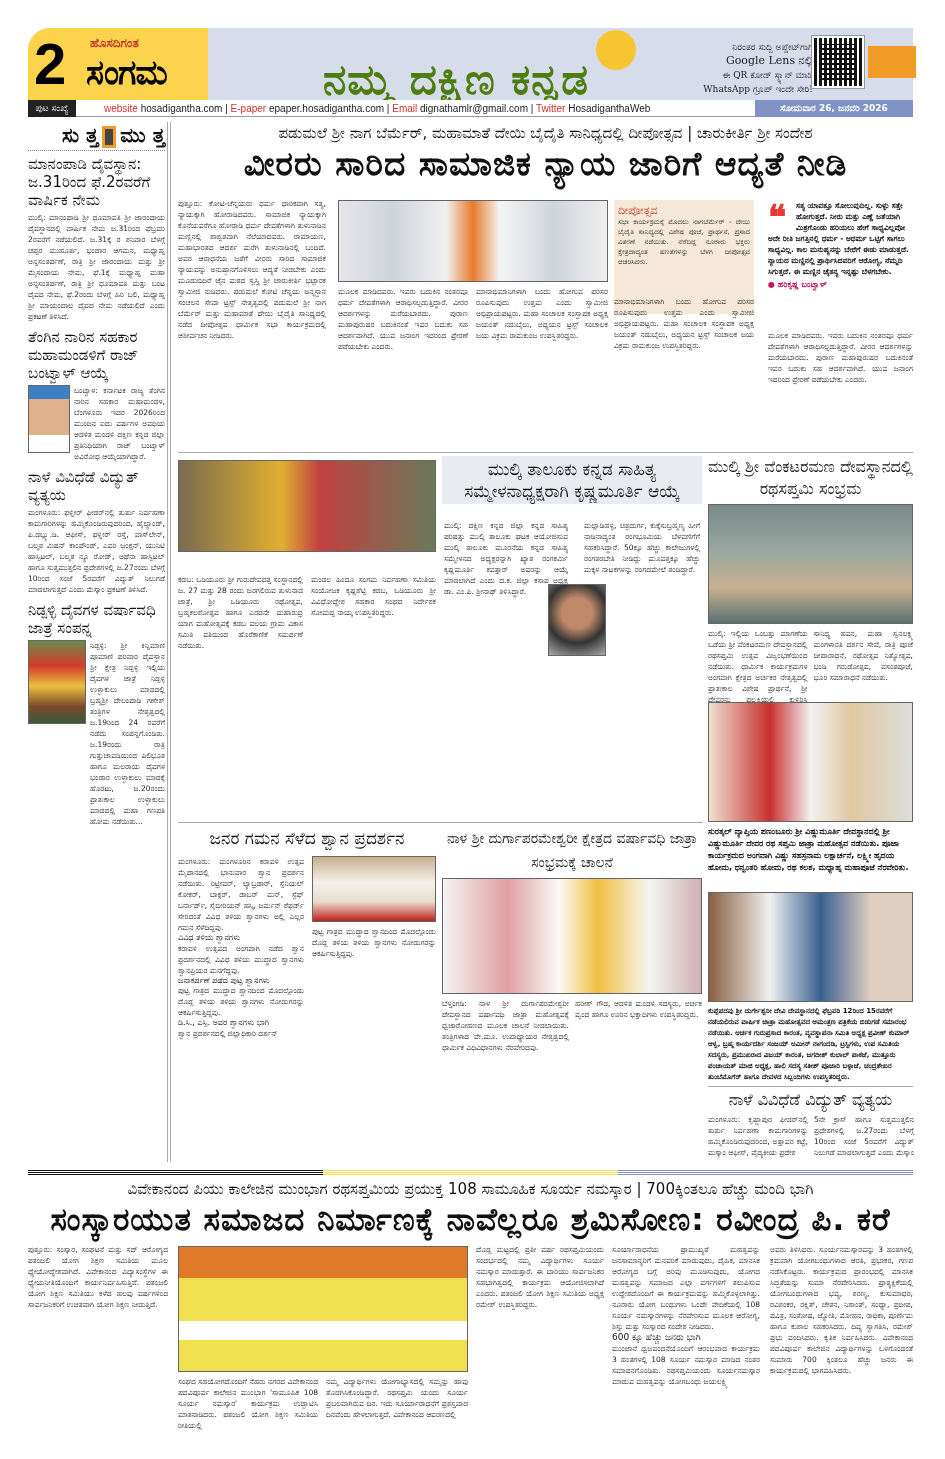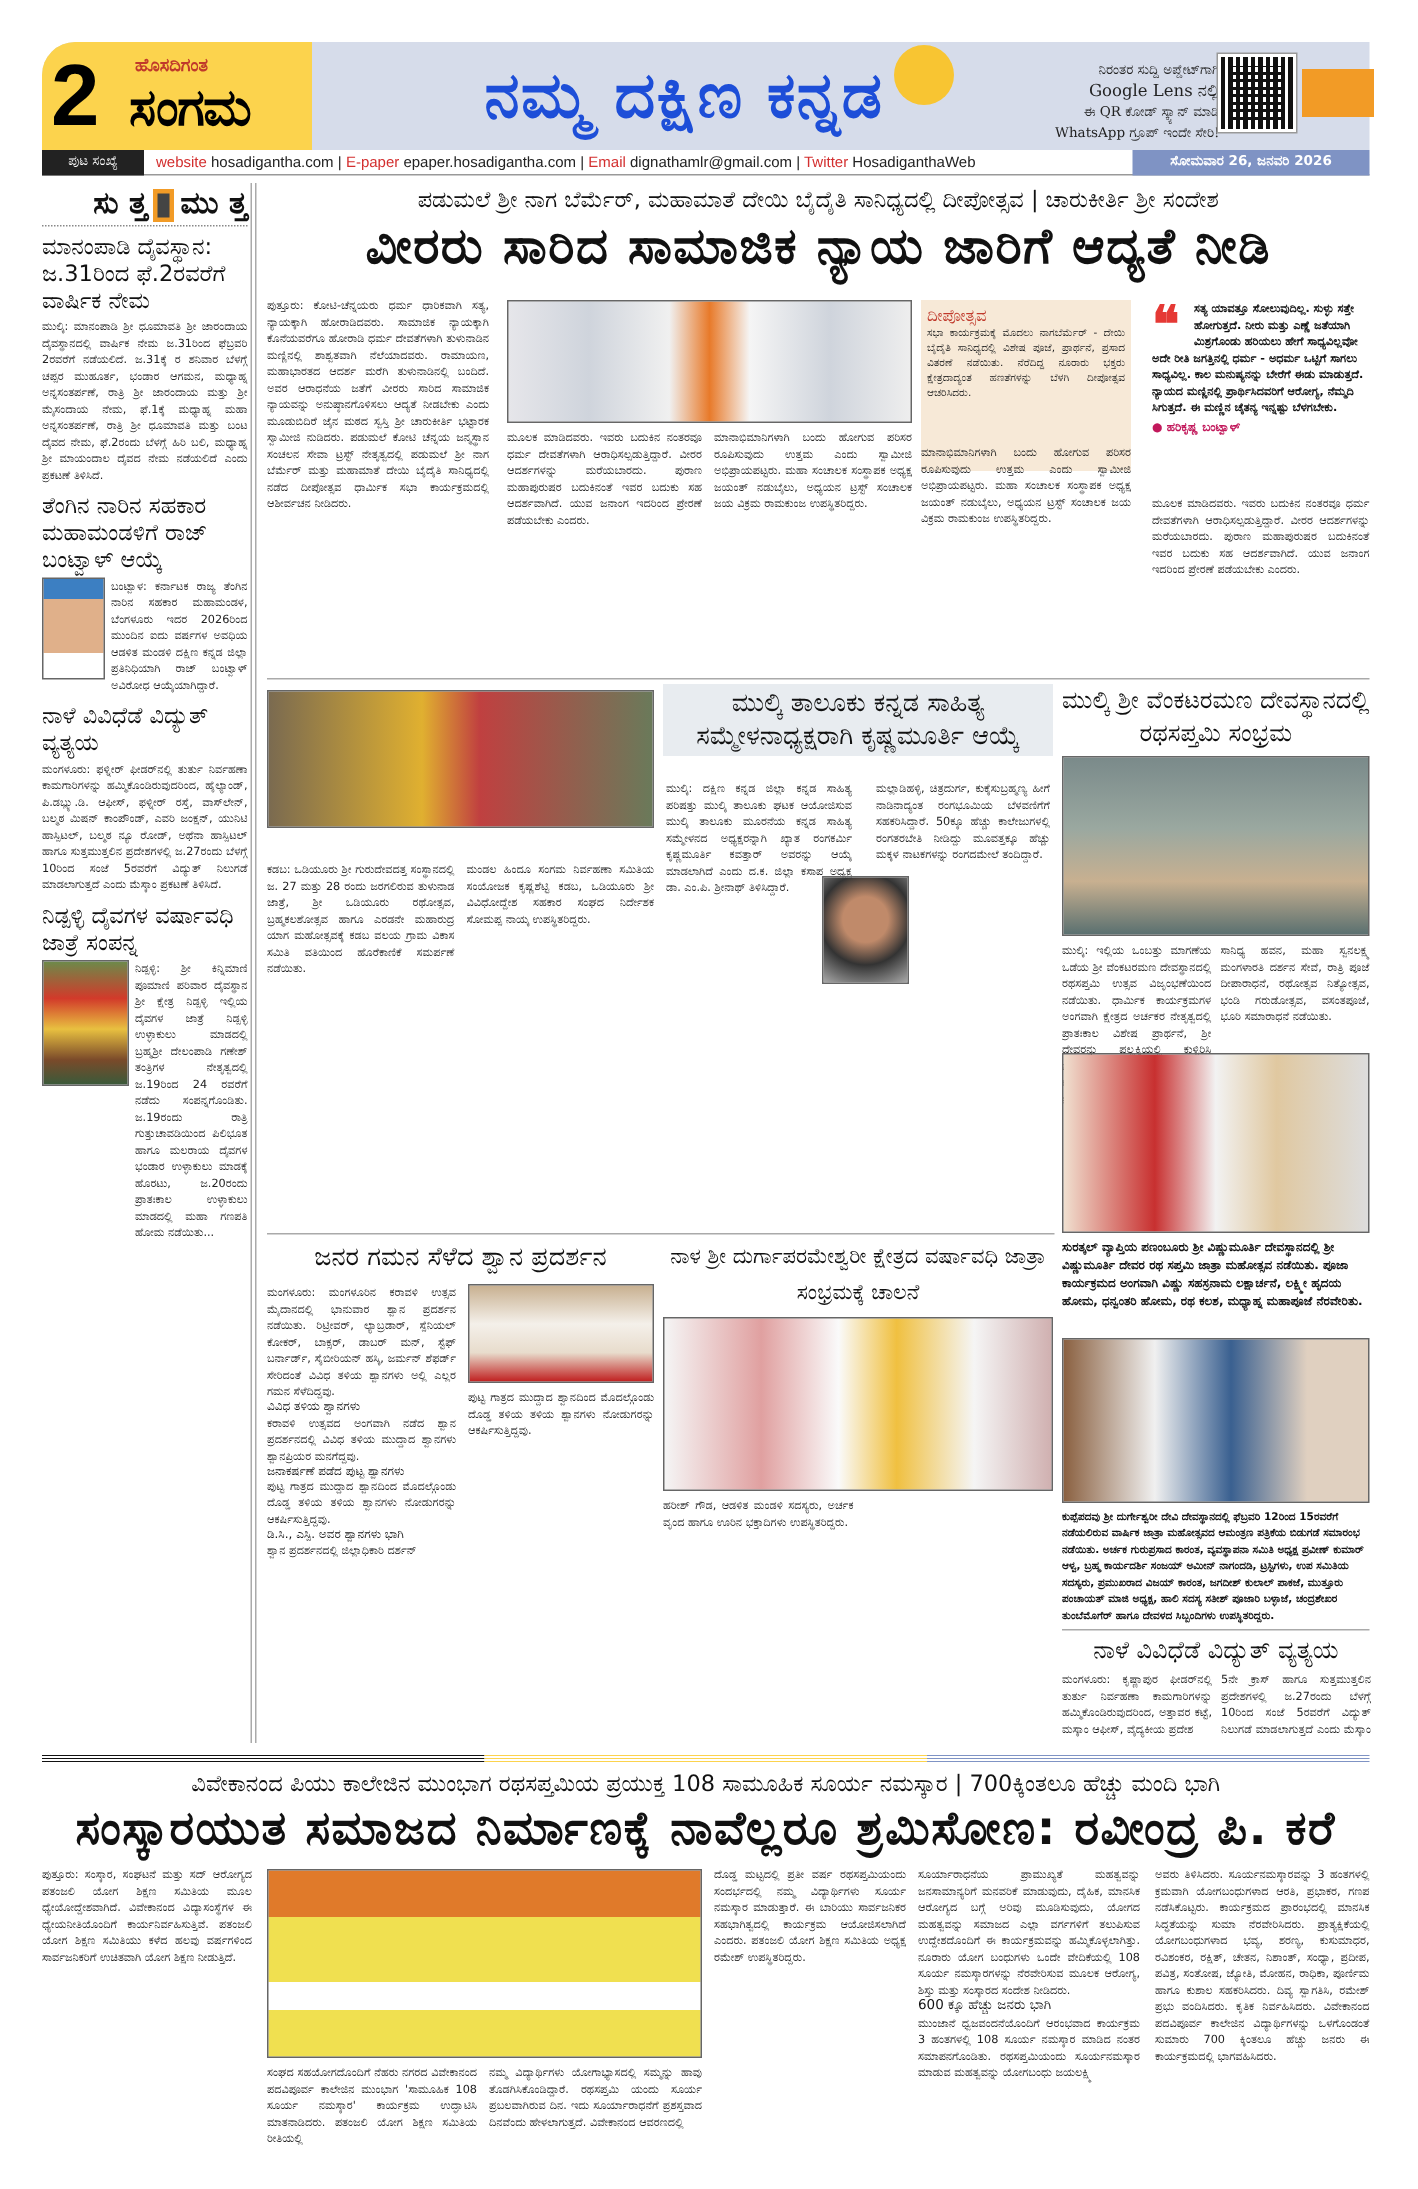--- a/index.html
+++ b/index.html
@@ -4,30 +4,30 @@
 <style>
 *{box-sizing:border-box;margin:0;padding:0}
 body{width:945px;height:1459px;background:#fff;font-family:"DejaVu Sans",sans-serif;color:#111;position:relative;overflow:hidden}
 .abs{position:absolute}
 
 #mast{left:28px;top:28px;width:885px;height:72px;background:#d6dcea;border-radius:22px 0 0 0;overflow:hidden}
 #mast .yellow{left:0;top:0;width:180px;height:72px;background:#fcd34d}
 #mast .pg{left:6px;top:2px;font:bold 58px/68px "Liberation Sans",sans-serif;color:#000}
 #mast .brand-small{left:62px;top:8px;font:bold 12px "DejaVu Sans",sans-serif;color:#c0392b}
 #mast .brand-big{left:58px;top:24px;font:bold 34px/40px "DejaVu Serif",serif;color:#000;letter-spacing:-1px}
-#mast .title{left:295px;top:8px;font:bold 42px/56px "DejaVu Serif",serif;color:#1d4ed8;letter-spacing:1px}
+#mast .title{left:295px;top:24px;font:bold 42px/56px "DejaVu Serif",serif;color:#4d7c0f;letter-spacing:1px}
 #mast .sun{left:568px;top:2px;width:40px;height:40px;border-radius:50%;background:#f8c532}
 #mast .qrtext{left:580px;top:12px;width:205px;text-align:right;font:9px/14px "DejaVu Serif",serif;color:#222}
 #mast .qrtext .gl{font-size:11px}
 #qr{left:812px;top:36px;width:52px;height:52px;background:
  repeating-linear-gradient(90deg,#111 0 3px,#fff 3px 5px),#fff;border:2px solid #fff;outline:1px solid #999}
 #qr:after{content:"";position:absolute;inset:6px;background:repeating-linear-gradient(0deg,#111 0 2px,transparent 2px 5px)}
 #orange{left:868px;top:46px;width:48px;height:32px;background:#f29b26}
 #subbar{left:28px;top:100px;width:885px;height:17px;border-bottom:1px solid #999}
-#subbar .pgtag{left:0;top:0;width:68px;height:17px;background:#222;color:#fff;font:9px/17px "DejaVu Sans",sans-serif;text-align:center}
+#subbar .pgtag{left:0;top:0;width:48px;height:17px;background:#222;color:#fff;font:9px/17px "DejaVu Sans",sans-serif;text-align:center}
 #subbar .links{left:76px;top:0;font:10px/17px "Liberation Sans",sans-serif;color:#222;white-space:nowrap}
 #subbar .links .lbl{color:#d32f2f}
 #subbar .date{left:727px;top:0;width:158px;height:17px;background:#7f93c4;color:#fff;font:bold 9px/17px "DejaVu Sans",sans-serif;text-align:center}
 
 #leftcol{left:28px;top:122px;width:137px;height:1040px}
 .vrule{background:#aaa;width:1px}
 .hd{font-weight:normal;font-family:"DejaVu Sans",sans-serif;color:#111;line-height:1.2}
 .body{font:7.5px/11px "DejaVu Sans",sans-serif;color:#222;text-align:justify}
 .photo{background:linear-gradient(135deg,#7a8a9a,#c8b6a0 40%,#8a6d52 70%,#d9cbb5);border:1px solid #666}
 .cap{font:bold 8px/12px "DejaVu Sans",sans-serif;color:#111}
@@ -159,20 +159,21 @@
   <div class="hd" style="font-size:8px">ಡಿ.ಸಿ., ಎಸ್ಪಿ. ಅವರ ಶ್ವಾನಗಳು ಭಾಗಿ</div>
   <div>ಶ್ವಾನ ಪ್ರದರ್ಶನದಲ್ಲಿ ಜಿಲ್ಲಾಧಿಕಾರಿ ದರ್ಶನ್</div>
 </div>
 <div class="abs photo" style="left:312px;top:856px;width:124px;height:66px;background:linear-gradient(#c8b090,#f4f0ea 40%,#e8dccc 70%,#c02020)"></div>
 <div class="abs body" style="left:312px;top:926px;width:124px;height:230px;overflow:hidden">ಪುಟ್ಟ ಗಾತ್ರದ ಮುದ್ದಾದ ಶ್ವಾನದಿಂದ ಮೊದಲ್ಗೊಂಡು ದೊಡ್ಡ ತಳಿಯ ತಳಿಯ ಶ್ವಾನಗಳು ನೋಡುಗರನ್ನು ಆಕರ್ಷಿಸುತ್ತಿದ್ದವು.</div>
 
 <div class="abs" style="left:442px;top:826px;width:260px">
   <div class="hd" style="font-size:14px;text-align:center;line-height:24px">ನಾಳ ಶ್ರೀ ದುರ್ಗಾಪರಮೇಶ್ವರೀ ಕ್ಷೇತ್ರದ ವರ್ಷಾವಧಿ ಜಾತ್ರಾ ಸಂಭ್ರಮಕ್ಕೆ ಚಾಲನೆ</div>
   <div class="photo" style="height:116px;margin-top:4px;background:linear-gradient(90deg,#f5f5f5,#e0a0a0 25%,#fafafa 45%,#f0c040 60%,#f5f5f5 80%,#d0b0b0)"></div>
   <div style="display:flex;gap:6px;margin-top:4px">
+    <div class="body" style="width:127px;height:176px;overflow:hidden">ಬೆಳ್ತಂಗಡಿ: ನಾಳ ಶ್ರೀ ದುರ್ಗಾಪರಮೇಶ್ವರೀ ದೇವಸ್ಥಾನದ ವರ್ಷಾವಧಿ ಜಾತ್ರಾ ಮಹೋತ್ಸವಕ್ಕೆ ಧ್ವಜಾರೋಹಣದ ಮೂಲಕ ಚಾಲನೆ ನೀಡಲಾಯಿತು. ತಂತ್ರಿಗಳಾದ ವೇ.ಮೂ. ಉಪಾಧ್ಯಾಯರ ನೇತೃತ್ವದಲ್ಲಿ ಧಾರ್ಮಿಕ ವಿಧಿವಿಧಾನಗಳು ನೆರವೇರಿದವು.</div>
     <div class="body" style="width:127px;height:176px;overflow:hidden">ಹರೀಶ್ ಗೌಡ, ಆಡಳಿತ ಮಂಡಳಿ ಸದಸ್ಯರು, ಅರ್ಚಕ ವೃಂದ ಹಾಗೂ ಊರಿನ ಭಕ್ತಾದಿಗಳು ಉಪಸ್ಥಿತರಿದ್ದರು.</div>
   </div>
 </div>
 
 <div class="abs" style="left:28px;top:1170px;width:885px;height:6px;display:flex">
   <div style="flex:1;background:repeating-linear-gradient(#111 0 1px,#fff 1px 2px)"></div>
   <div style="flex:1;background:repeating-linear-gradient(#fcd34d 0 1px,#fff 1px 2px)"></div>
   <div style="flex:1;background:repeating-linear-gradient(#7f93c4 0 1px,#fff 1px 2px)"></div>
 </div>
 

